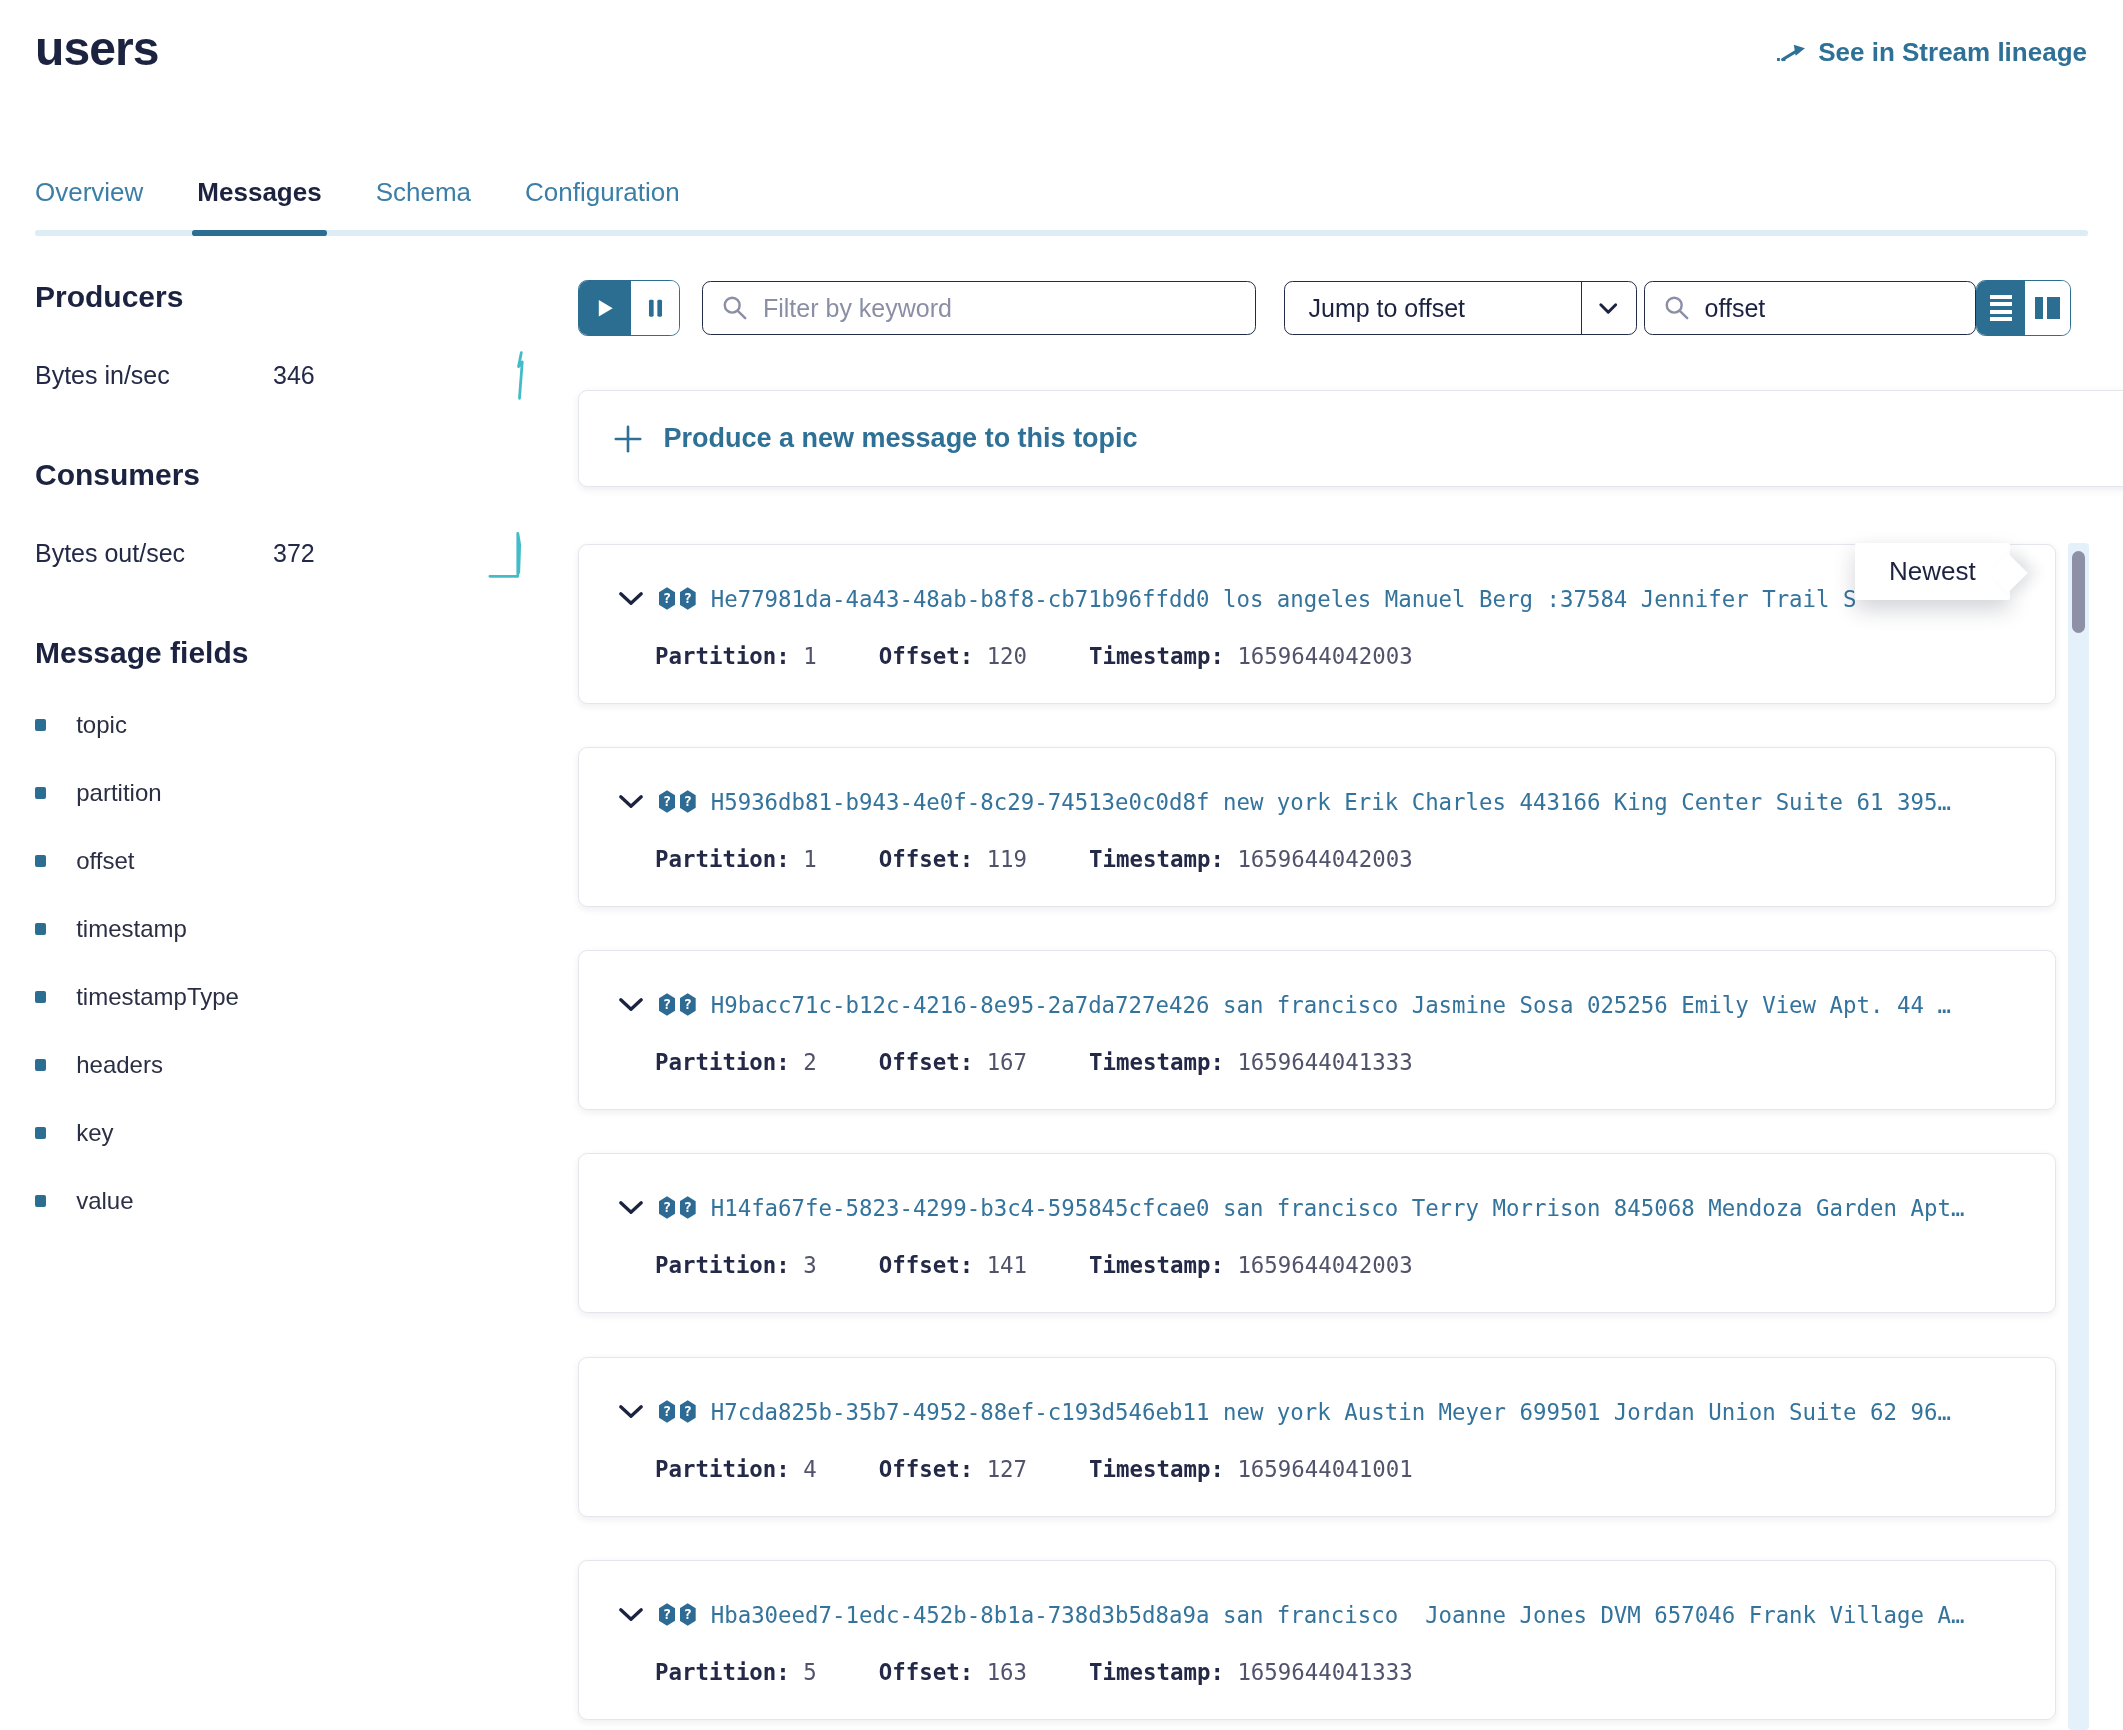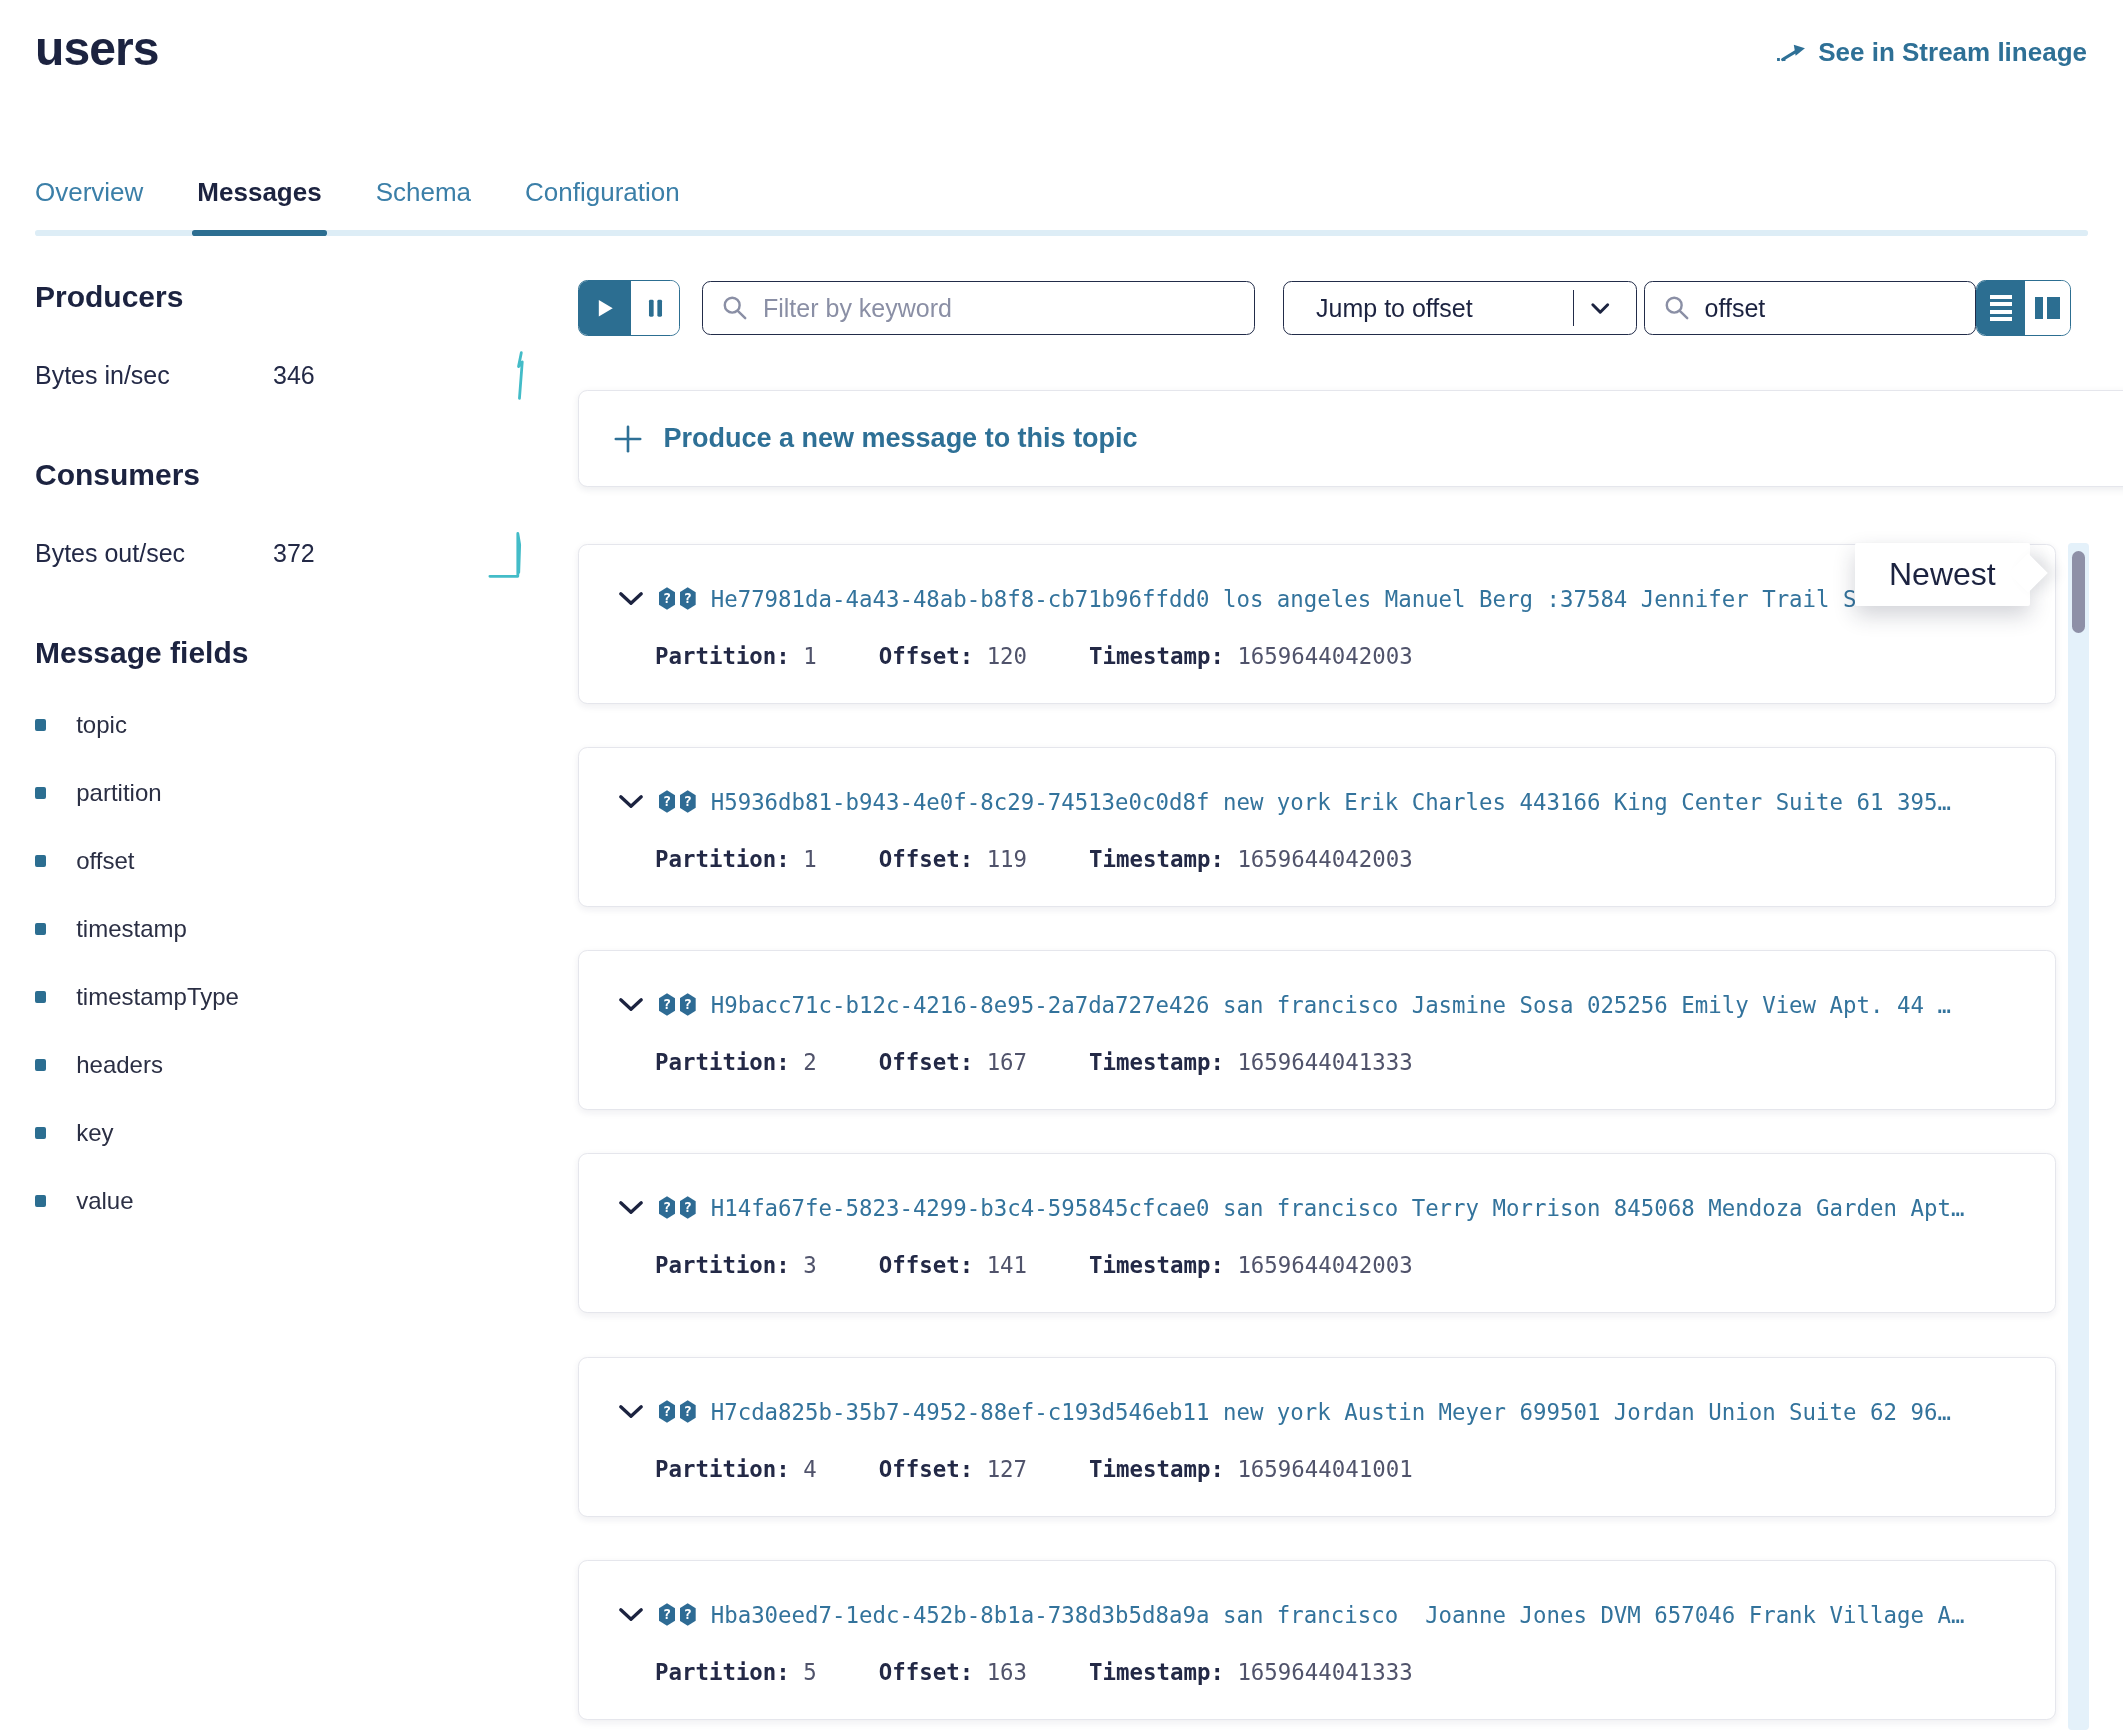--- a/index.html
+++ b/index.html
@@ -57,21 +57,21 @@
   .input-box {
     height:54px; border:1.9px solid #222c49; border-radius:8.4px; background:#fff;
     display:flex; align-items:center; box-sizing:border-box;
   }
   .filter-box { width:578px; margin-left:22.4px; padding:0 18.6px; gap:13px; }
   .filter-box input {
     border:none; outline:none; flex:1; font-size:25px; color:#1c2340;
     font-family:"Liberation Sans", sans-serif; background:transparent;
   }
   .filter-box input::placeholder { color:#8a8fa5; }
-  .jump-box { width:370px; margin-left:28px; padding:8px; }
+  .jump-box { width:370px; margin-left:28px; padding:0; }
   .jump-value { flex:1; font-size:25px; color:#1c2340; padding-left:24px; }
   .jump-chevron {
     width:54px; height:100%; display:flex; align-items:center; justify-content:center;
     border-left:1.9px solid #222c49; cursor:pointer;
   }
   .offset-box { width:332px; margin-left:7.5px; padding:0 18.6px; gap:13px; }
   .offset-box input {
     border:none; outline:none; flex:1; font-size:25px; color:#1c2340;
     font-family:"Liberation Sans", sans-serif; background:transparent;
   }
@@ -118,21 +118,21 @@
   .msg-detail-row {
     margin:26px 0 0 37px; font-family:"DejaVu Sans Mono", monospace; font-size:22.4px;
     white-space:pre; display:flex;text-align:center;
   }
   .detail-group { margin-right:62px; }
   .detail-label { font-weight:700; color:#232946; }
   .detail-value { color:#50536b; }
   
   .tooltip { position:absolute; left:1855px; top:543px; z-index:10; }
   .tooltip-box {
-    position:relative; background:#fff; padding:13px 34px; font-size:32px; color:#1c2340;
+    position:relative; background:#fff; padding:13px 34px; font-size:26px; color:#1c2340;
     box-shadow:0 9.3px 22.4px rgba(30,35,60,0.20); border-radius:1.9px;
   }
   .tooltip-arrow {
     position:absolute; right:-12px; top:16px; width:28px; height:28px; background:#fff;
     transform:rotate(45deg); box-shadow:7.5px -7.5px 13px rgba(30,35,60,0.10);
   }
   
   .scroll-track {
     position:absolute; left:2068px; top:543px; width:20.5px; height:1187px;
     background:#e4f1fa; border-radius:3.7px;

